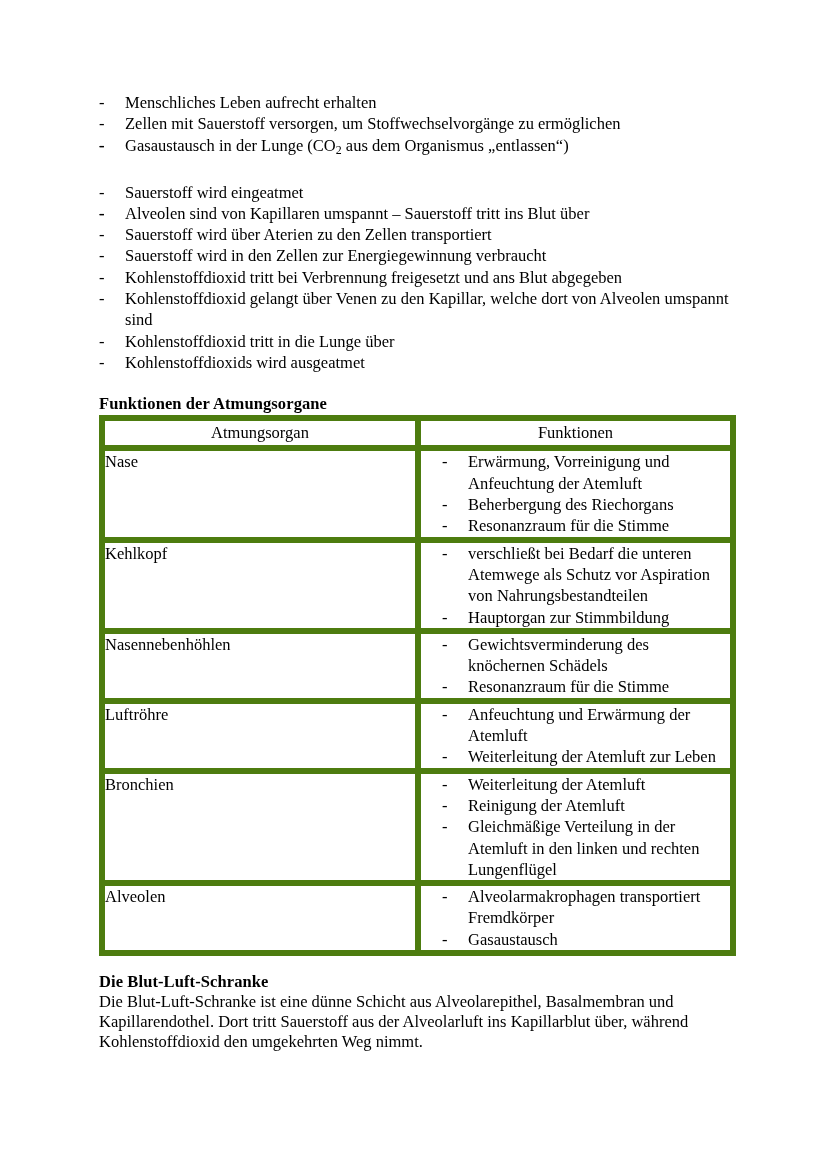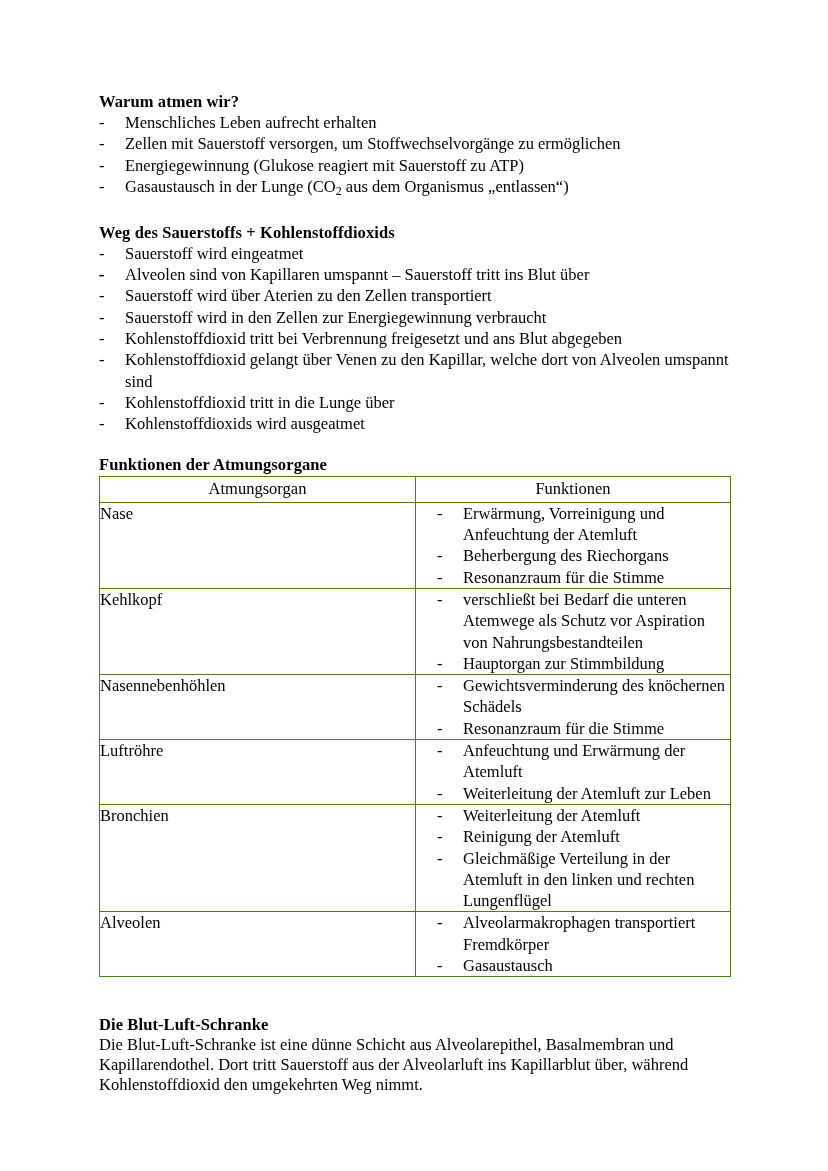--- a/index.html
+++ b/index.html
@@ -62,21 +62,21 @@
 
   
   table.organ-table {
     border-collapse: collapse;
     width: 631px;
     margin: 1px 0 0 0;
     table-layout: fixed;
   }
   table.organ-table td,
   table.organ-table th {
-    border: 1px solid #4d7c0f;
+    border: 6px solid #4d7c0f;
     vertical-align: top;
     font-size: 16.5px;
     line-height: 21.3px;
     font-weight: normal;
     padding: 0;
   }
   table.organ-table th {
     text-align: center;
     padding: 1px 0 2px 0;
   }
@@ -101,60 +101,57 @@
   }
   ul.cell-list li .dash {
     position: absolute;
     left: 21px;
     top: 0;
     width: 18px;
   }
 
   
   .closing {
-    margin-top: 38px;
+    margin-top: 16px;
   }
   .closing p.body-par {
     font-size: 16.5px;
     line-height: 20px;
     margin: 0;
     padding: 0;
     width: 625px;
   }
   sub { font-size: 72%; vertical-align: -0.22em; }
 </style>
 </head>
 <body>
 
 <div class="page">
   <div class="content">
 
-    <h2 class="section-heading">Warum atmen wir?</h2>
     <ul class="dash-list">
       <li>
         <span class="dash">-</span>
         <span>Menschliches Leben aufrecht erhalten</span>
       </li>
       <li>
         <span class="dash">-</span>
         <span>Zellen mit Sauerstoff versorgen, um Stoffwechselvorgänge zu ermöglichen</span>
       </li>
       <li>
         <span class="dash">-</span>
-        <span>Energiegewinnung (Glukose reagiert mit Sauerstoff zu ATP)</span>
       </li>
       <li>
         <span class="dash">-</span>
         <span><span>Gasaustausch in der Lunge (CO</span><sub>2</sub><span> aus dem Organismus „entlassen“)</span></span>
       </li>
     </ul>
 
     <div class="gap-sec"></div>
 
-    <h2 class="section-heading">Weg des Sauerstoffs + Kohlenstoffdioxids</h2>
     <ul class="dash-list">
       <li>
         <span class="dash">-</span>
         <span>Sauerstoff wird eingeatmet</span>
       </li>
       <li>
         <span class="dash">-</span>
       </li>
       <li>
         <span class="dash">-</span>

